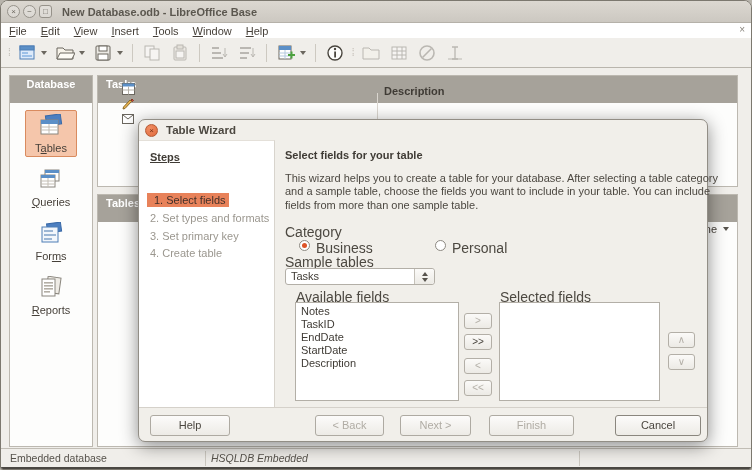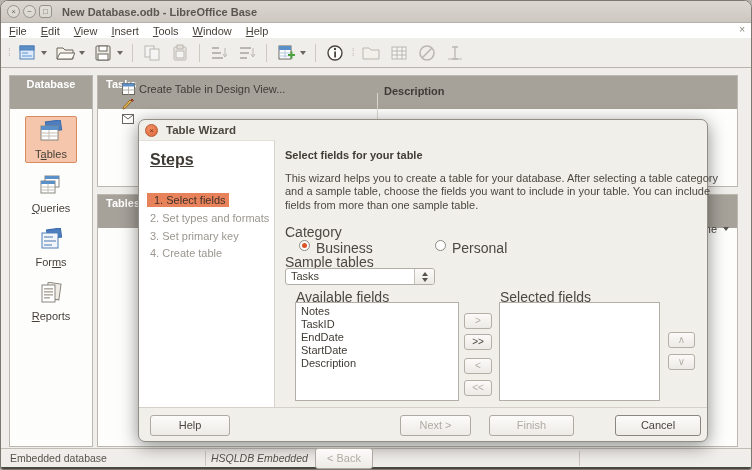--- a/index.html
+++ b/index.html
@@ -26,21 +26,21 @@
     border-bottom:1px solid #b9b5ad;display:flex;align-items:center;padding-left:4px;}
   .tb-handle{color:#c2beb6;font-size:10px;letter-spacing:-1px;margin:0 3px;}
   .tb-btn{height:24px;display:flex;align-items:center;padding:0 3px;border-radius:3px;margin:0 1px;}
   .tb-btn svg{display:block;}
   .tb-btn.disabled{opacity:.4;}
   .tb-caret{width:0;height:0;border-left:3px solid transparent;border-right:3px solid transparent;
     border-top:4px solid #6b675f;margin-left:4px;}
   .tb-sep{width:1px;height:18px;background:#cdc9c1;margin:0 5px;}
   
   .panel{position:absolute;border:1px solid #bcb8b0;background:#fdfdfc;}
-  .panel-header{height:33px;background:#a6a29a;color:#fff;font-size:11px;font-weight:bold;
+  .panel-header{height:27px;background:#a6a29a;color:#fff;font-size:11px;font-weight:bold;
     line-height:17px;padding-left:8px;}
   .panel-header.centered{text-align:center;padding-left:0;}
   
   .sidebar-item{width:52px;margin:7px auto 2px auto;text-align:center;padding:3px 2px 2px 2px;
     border:1px solid transparent;border-radius:2px;}
   .sidebar-item.selected{background:#f5c6ab;border-color:#d98b5f;}
   .sidebar-item .lbl{font-size:11px;color:#453f38;display:block;margin-top:2px;}
   
   .task-row{position:absolute;display:flex;align-items:center;font-size:11px;color:#3f3b35;}
   .task-row .ticon{margin-right:4px;display:block;}
@@ -57,21 +57,21 @@
   .bottom-strip{position:absolute;left:0;top:466px;width:100%;height:4px;background:#4a4742;}
   
   .dialog{position:absolute;left:137px;top:118px;width:570px;height:323px;background:#f1efea;
     border:1px solid #928e86;border-radius:7px;box-shadow:0 4px 18px rgba(0,0,0,.45);}
   .dlg-title{height:20px;display:flex;align-items:center;padding-left:6px;}
   .dlg-close{width:13px;height:13px;border-radius:50%;background:radial-gradient(circle at 35% 30%,#f08d62,#e06a3c);
     border:1px solid #b55a33;color:#7b3115;font-size:8px;line-height:11px;text-align:center;}
   .dlg-title-text{margin-left:8px;font-size:11.5px;font-weight:bold;color:#4c4841;}
   .steps-pane{position:absolute;left:0;top:20px;width:136px;height:267px;background:#fff;
     border-right:1px solid #d8d4cd;border-top:1px solid #e4e0d9;}
-  .steps-title{margin:10px 0 0 11px;font-size:16px;font-weight:bold;color:#3f3b35;text-decoration:underline;}
+  .steps-title{margin:10px 0 0 11px;font-size:11px;font-weight:bold;color:#3f3b35;text-decoration:underline;}
   .step{margin:0;padding:1px 3px;font-size:11px;color:#9b978f;position:absolute;left:8px;white-space:nowrap;}
   .step.active{background:#e8825a;color:#41302a;}
   .dlg-heading{position:absolute;left:146px;top:29px;font-size:11px;font-weight:bold;color:#3f3b35;}
   .dlg-desc{position:absolute;left:146px;top:52px;width:436px;font-size:11px;line-height:13.4px;color:#4c4841;}
   .dlg-label{position:absolute;font-size:14px;color:#4c4841;}
   .radio{position:absolute;width:11px;height:11px;border:1px solid #8d8982;border-radius:50%;background:#fff;}
   .radio .dot{position:absolute;left:2px;top:2px;width:5px;height:5px;border-radius:50%;background:#dd5429;}
   .combo{position:absolute;left:146px;top:148px;width:150px;height:17px;background:#fff;
     border:1px solid #b3afa7;border-radius:3px;font-size:11px;color:#3f3b35;line-height:15px;padding-left:5px;}
   .combo .spin{position:absolute;right:0;top:0;width:20px;height:15px;border-left:1px solid #c5c1b9;
@@ -275,21 +275,20 @@
     <div class="panel-header">Tasks</div>
     <div class="desc-divider" style="left:279px;top:17px;height:94px;"></div>
     <div class="desc-header" style="left:286px;top:9px;">Description</div>
     <div class="task-row" style="left:24px;top:7px;">
       <svg class="ticon" width="13" height="12" viewBox="0 0 13 12">
           <rect x="0.5" y="0.5" width="12" height="11" fill="#fff" stroke="#6b675f"></rect>
           <rect x="0.5" y="0.5" width="12" height="3" fill="#5b8fc7"></rect>
           <line x1="0.5" y1="7" x2="12.5" y2="7" stroke="#b5b1a9"></line>
           <line x1="6.5" y1="3.5" x2="6.5" y2="11.5" stroke="#b5b1a9"></line>
         </svg>
-      <span>Create Table in Design View...</span>
     </div>
     <div class="task-row" style="left:24px;top:22px;">
       <svg class="ticon" width="13" height="12" viewBox="0 0 13 12">
           <path d="M1 11 l2 -0.5 6.5 -7 -1.5 -1.5 -6.5 7 z" fill="#e8b24f" stroke="#8a6a2a"></path>
           <path d="M9 2 l1.5 1.5 1 -1 -1.5 -1.5 z" fill="#c9533a" stroke="#8a3222"></path>
         </svg>
     </div>
     <div class="task-row" style="left:24px;top:37px;">
       <svg class="ticon" width="13" height="12" viewBox="0 0 13 12">
           <rect x="0.5" y="1.5" width="11" height="9" fill="#fff" stroke="#6b675f"></rect>
@@ -364,19 +363,19 @@
     <div class="sq-btn disabled" style="left:325px;top:193px;">&gt;</div>
     <div class="sq-btn" style="left:325px;top:214px;">&gt;&gt;</div>
     <div class="sq-btn disabled" style="left:325px;top:238px;">&lt;</div>
     <div class="sq-btn disabled" style="left:325px;top:260px;">&lt;&lt;</div>
 
     <div class="sq-btn disabled" style="left:529px;top:212px;width:27px;">∧</div>
     <div class="sq-btn disabled" style="left:529px;top:234px;width:27px;">∨</div>
 
     <div class="dlg-sep"></div>
     <div class="dlg-btn" style="left:11px;width:80px;">Help</div>
-    <div class="dlg-btn disabled" style="left:176px;width:58px;margin-top:33px;">&lt; Back</div>
+    <div class="dlg-btn disabled" style="left:176px;width:69px;">&lt; Back</div>
     <div class="dlg-btn disabled" style="left:261px;width:71px;">Next &gt;</div>
     <div class="dlg-btn disabled" style="left:350px;width:85px;">Finish</div>
     <div class="dlg-btn default" style="left:476px;width:86px;">Cancel</div>
   </div>
 
 </div>
 
 </body></html>

